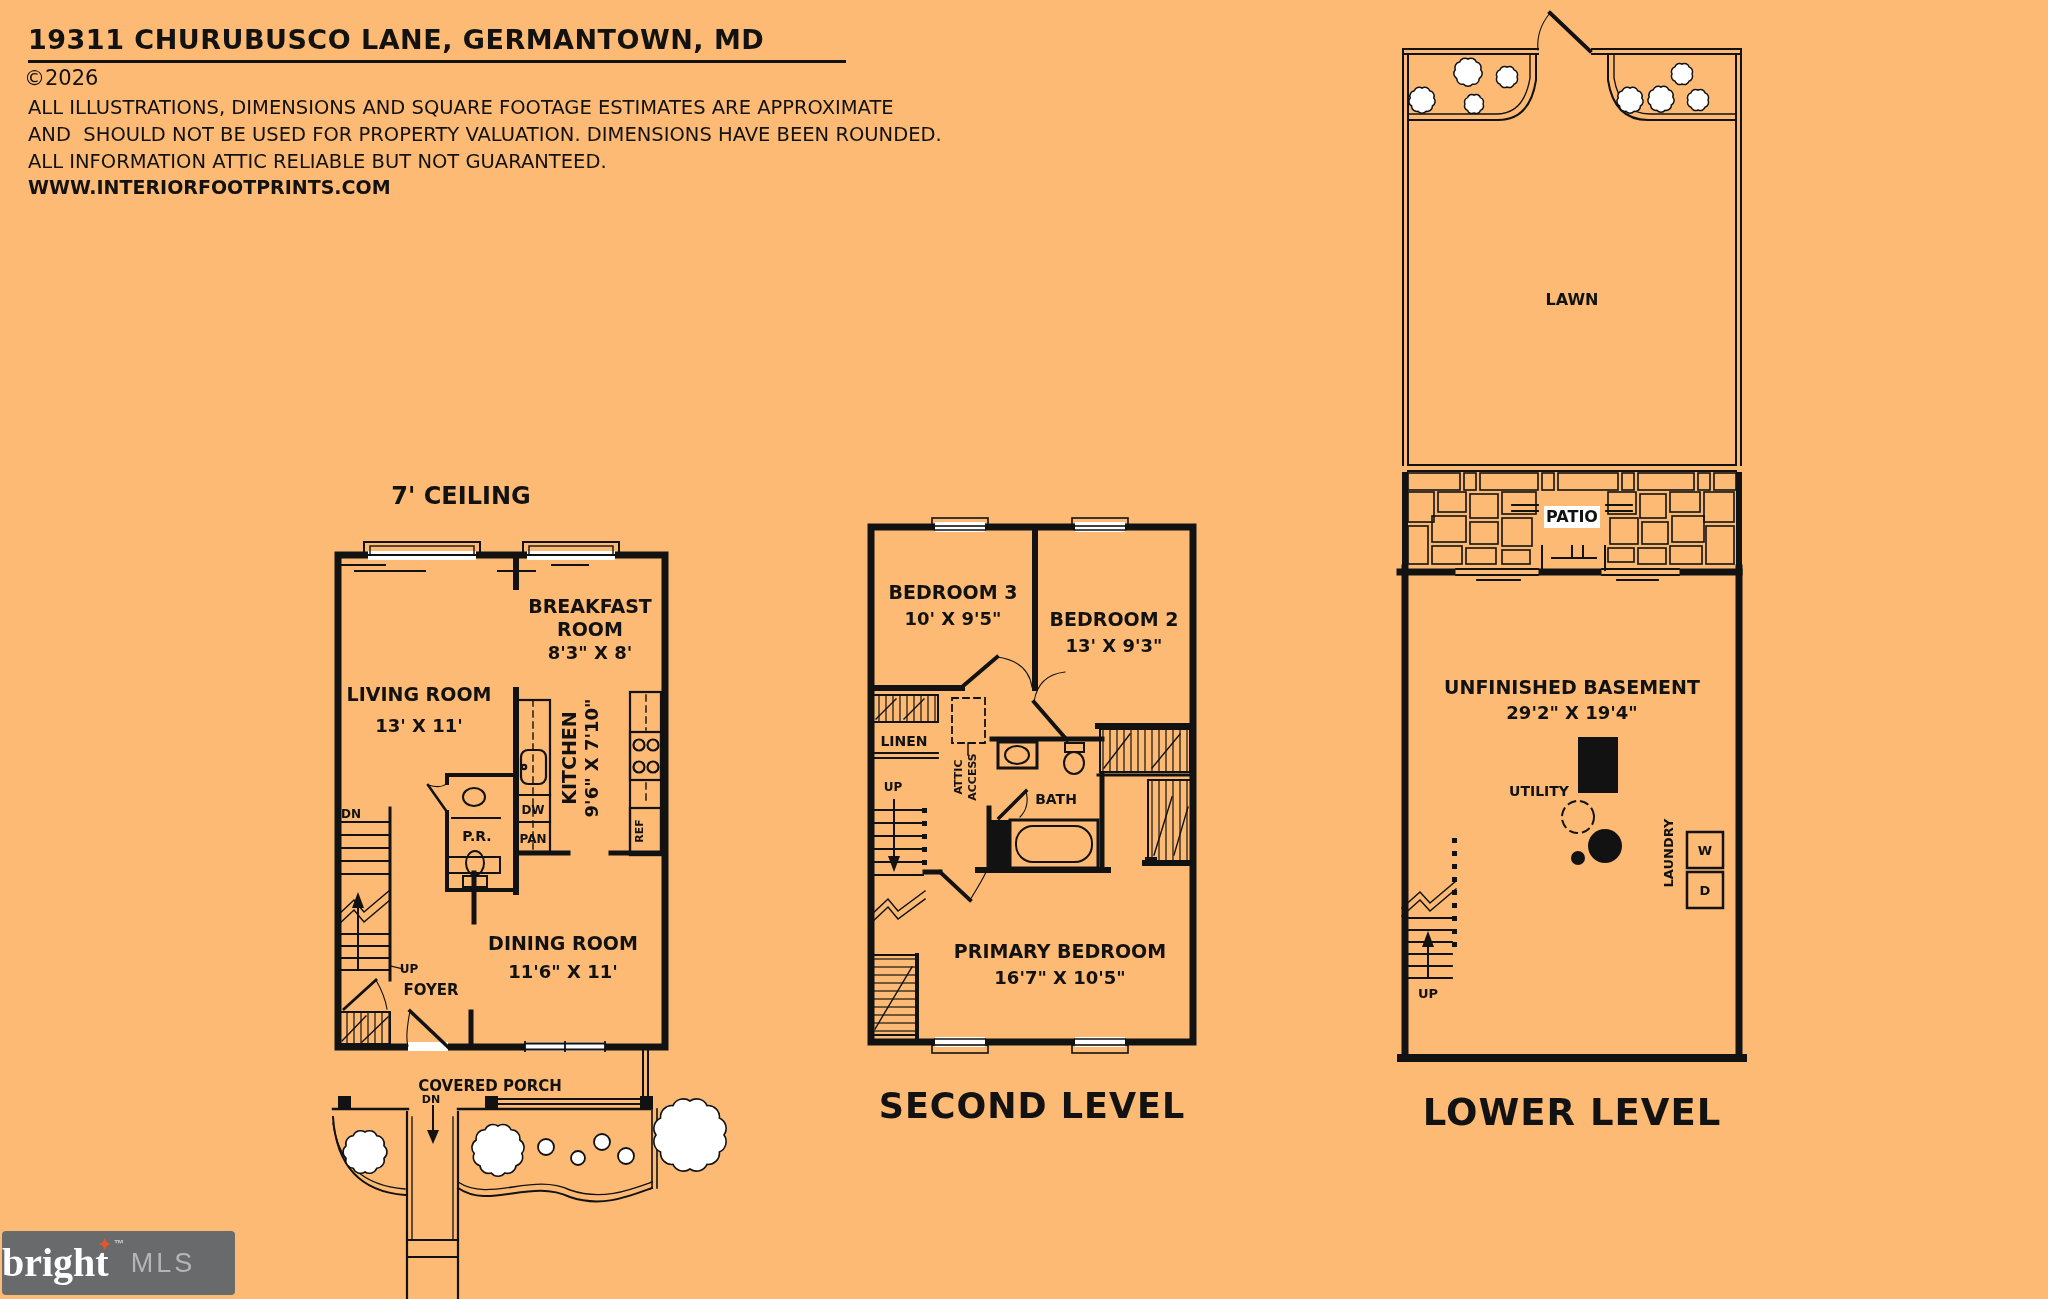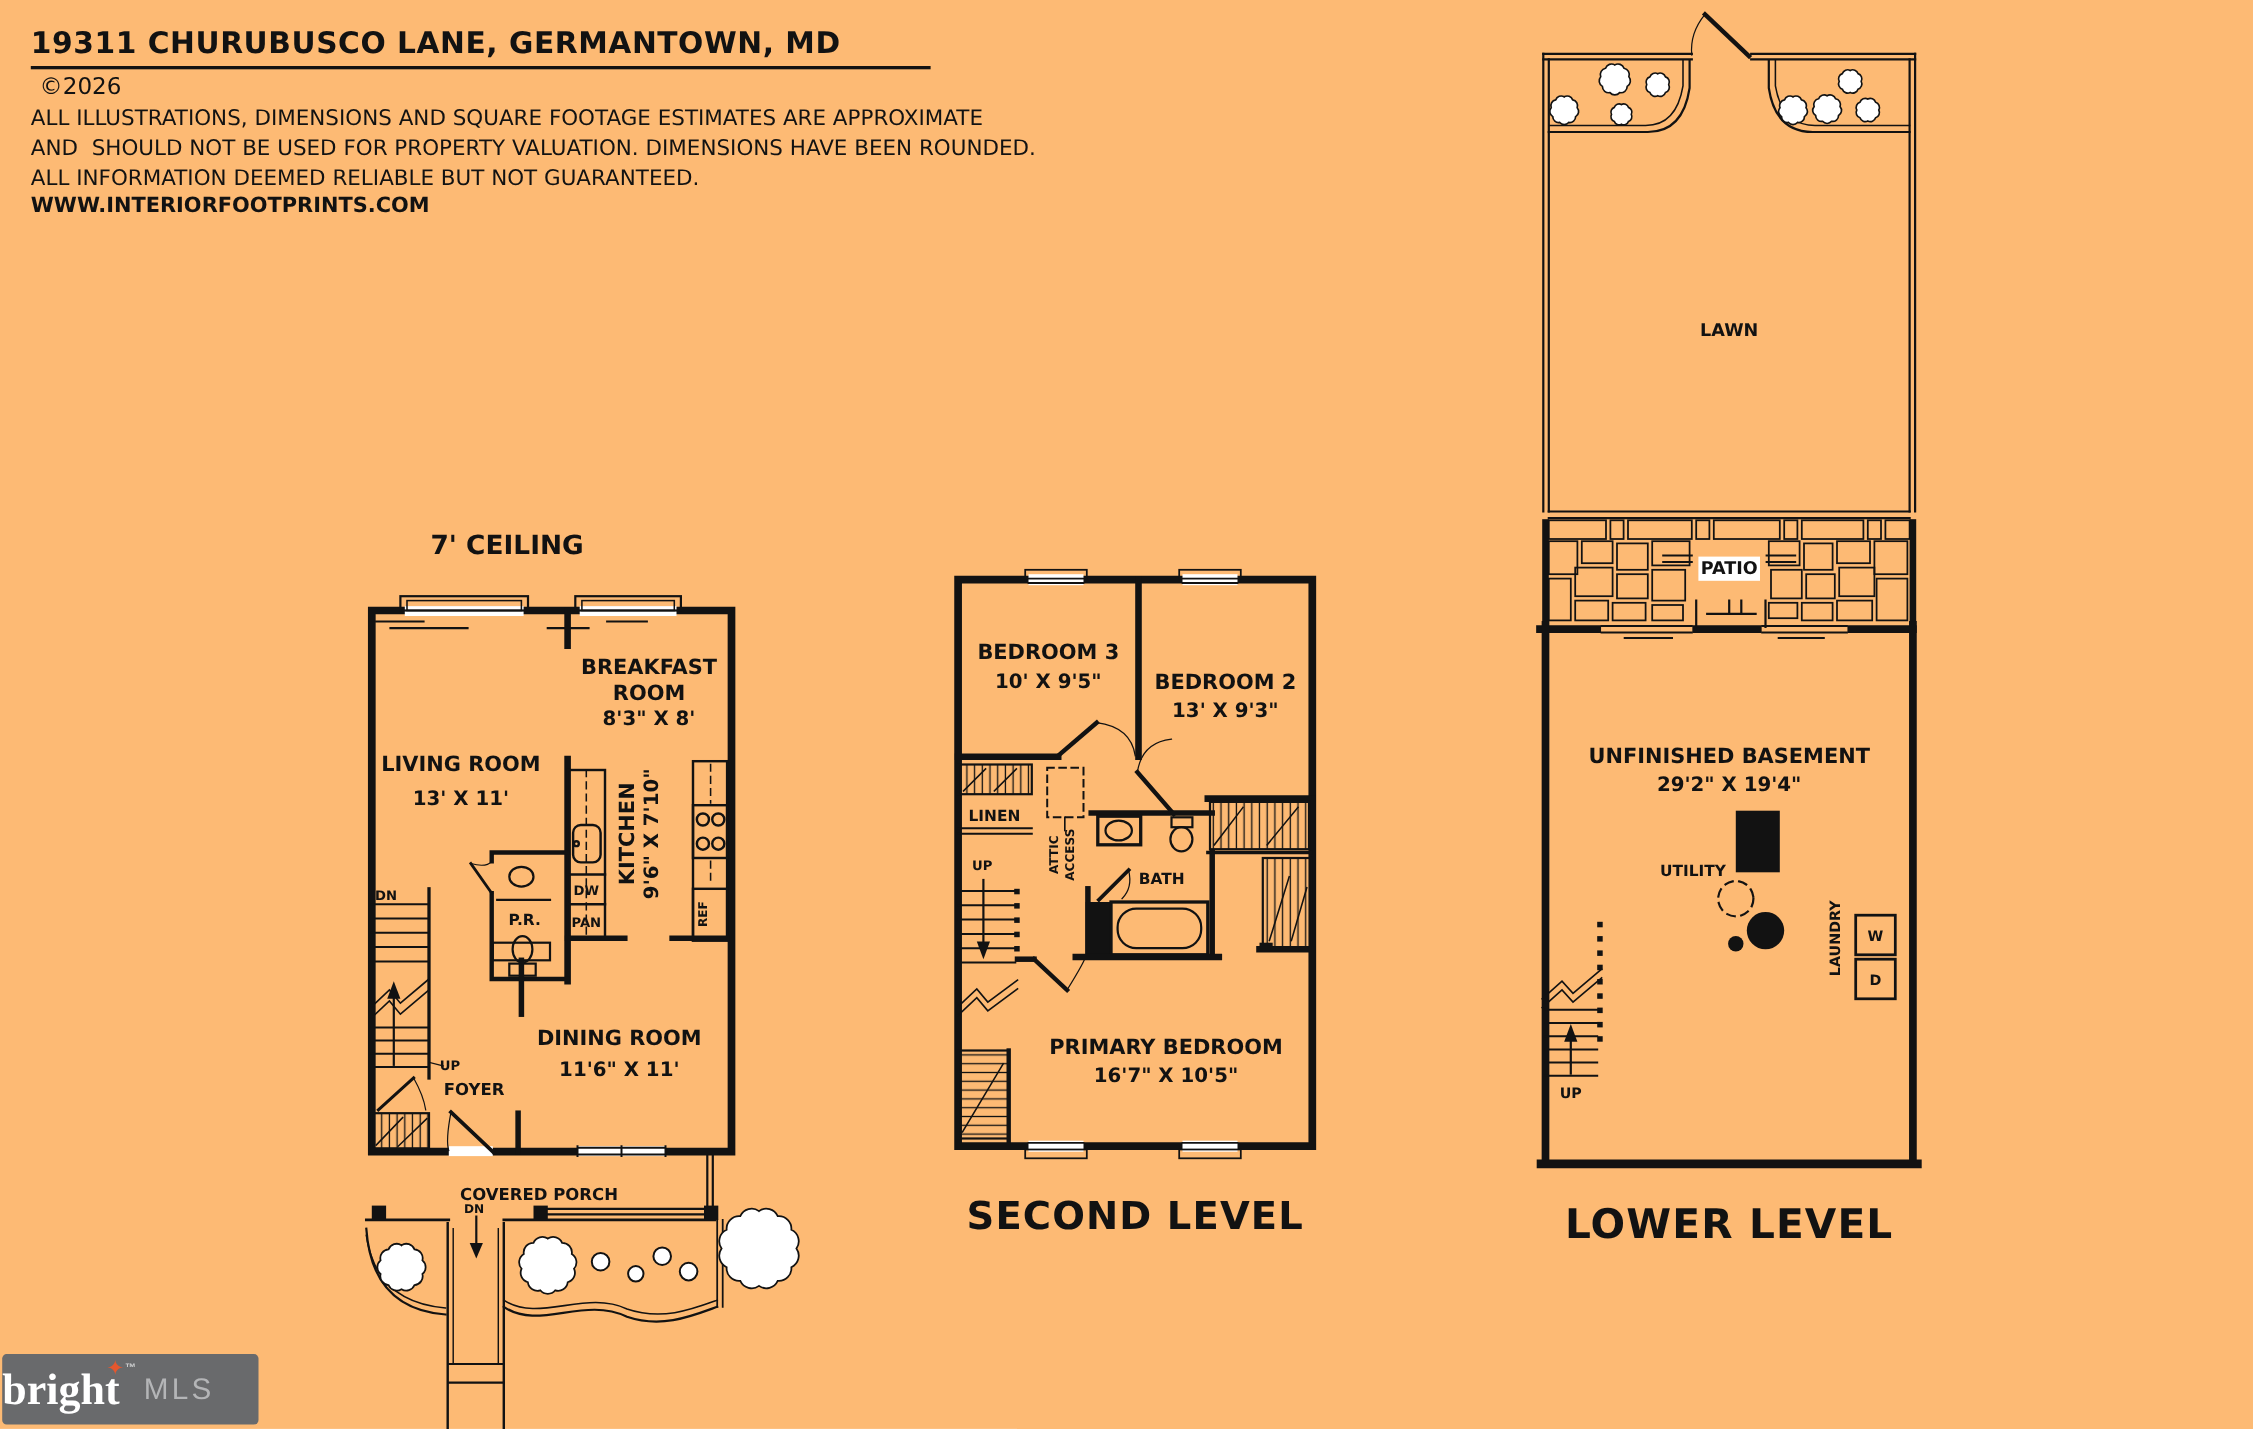--- a/index.html
+++ b/index.html
@@ -1,21 +1,21 @@
 <!DOCTYPE html>
 <html><head>
 <meta charset="utf-8">
 <style>
   html,body{margin:0;padding:0;background:#fff}
   .page{position:relative;width:2048px;height:1299px;background:#fdba74;overflow:hidden;
         font-family:"DejaVu Sans",sans-serif;color:#121212}
   .abs{position:absolute}
   .hdr-title{left:28px;top:24px;font-size:27px;font-weight:700;letter-spacing:.5px}
   .hdr-underline{left:28px;top:60px;width:818px;height:3px;background:#121212}
-  .hdr-copy{left:36px;top:66px;font-size:21px}
+  .hdr-copy{left:24px;top:66px;font-size:21px}
   .hdr-line{left:28px;font-size:19.5px;white-space:pre}
   .hdr-site{left:28px;top:176px;font-size:19px;font-weight:700}
   .plan-title{position:absolute;text-align:center;font-size:34px;font-weight:700;letter-spacing:1px}
   .plan-sub{position:absolute;text-align:center;font-size:24px;font-weight:700}
   svg{position:absolute;overflow:visible}
   svg *{vector-effect:none}
   svg text{fill:#121212;stroke:none;text-anchor:middle;font-family:"DejaVu Sans",sans-serif;font-weight:700}
   .room{font-size:19px}
   .dims{font-size:18px}
   .lbl16{font-size:16px}
@@ -36,21 +36,21 @@
 </head>
 <body>
 
 <div class="page">
 
   <div class="abs hdr-title">19311 CHURUBUSCO LANE, GERMANTOWN, MD</div>
   <div class="abs hdr-underline"></div>
   <div class="abs hdr-copy">©2026</div>
   <div class="abs hdr-line" style="top:96px">ALL ILLUSTRATIONS, DIMENSIONS AND SQUARE FOOTAGE ESTIMATES ARE APPROXIMATE</div>
   <div class="abs hdr-line" style="top:123px">AND  SHOULD NOT BE USED FOR PROPERTY VALUATION. DIMENSIONS HAVE BEEN ROUNDED.</div>
-  <div class="abs hdr-line" style="top:150px">ALL INFORMATION DEEMED RELIABLE BUT NOT GUARANTEED.</div>
+  <div class="abs hdr-line" style="top:150px">ALL INFORMATION ATTIC RELIABLE BUT NOT GUARANTEED.</div>
   <div class="abs hdr-site">WWW.INTERIORFOOTPRINTS.COM</div>
 
   <div class="plan-sub" style="left:330px;top:482px;width:262px">7' CEILING</div>
   <div class="plan-title" style="left:862px;top:1086px;width:340px;font-size:35px">SECOND LEVEL</div>
   <div class="plan-title" style="left:1400px;top:1091px;width:344px;font-size:37px">LOWER LEVEL</div>
 
   <svg style="left:330px;top:540px" width="420" height="760" viewBox="0 0 420 760">
     <defs>
       <pattern id="vhM" width="7" height="12" patternUnits="userSpaceOnUse">
         <path d="M3,0 V12" stroke="#121212" stroke-width="1.2"></path>

